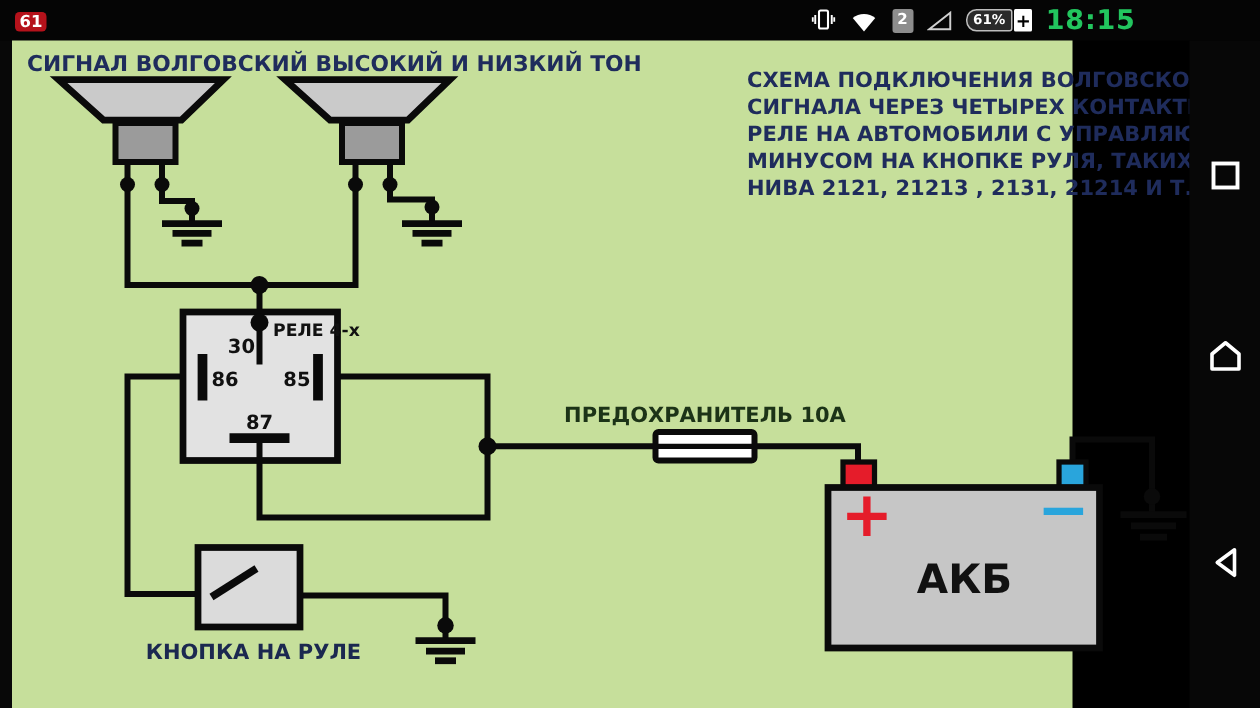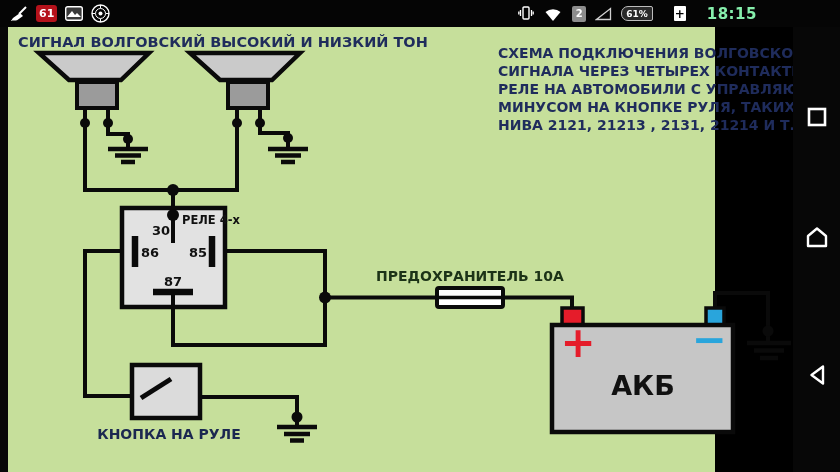--- a/index.html
+++ b/index.html
@@ -5,41 +5,41 @@
   * { margin: 0; padding: 0; box-sizing: border-box; }
   html, body { width: 840px; height: 472px; background: #000; overflow: hidden; }
   body { font-family: "DejaVu Sans", "Liberation Sans", sans-serif; }
   .screen { position: relative; width: 840px; height: 472px; background: #000; }
 
   
   .status-bar {
     position: absolute; top: 0; left: 0; width: 840px; height: 27px;
     background: #050505; display: flex; align-items: center;
   }
-  .sb-left { position: absolute; left: 10px; top: 0; height: 27px; display: flex; align-items: center; gap: 8px; }
+  .sb-left { position: absolute; left: 10px; top: 0; height: 27px; display: flex; align-items: center; gap: 8px; flex-direction: column; }
   .sb-right { position: absolute; right: 83px; top: 0; height: 27px; display: flex; align-items: center; gap: 9px; }
   .sb-badge {
     min-width: 21px; height: 17px; background: #b5121b; border-radius: 3px;
     color: #fff; font-size: 11px; font-weight: bold; display: flex; align-items: center; justify-content: center;
     padding: 0 3px;
   }
   .sim-badge {
     width: 14px; height: 16px; background: #8d8d8d; border-radius: 2px;
     color: #fff; font-size: 10px; font-weight: bold; display: flex; align-items: center; justify-content: center;
   }
-  .batt-wrap { display: flex; align-items: center; gap: 20px; }
+  .batt-wrap { display: flex; align-items: center; }
   .batt-body {
     height: 15px; border: 1px solid #bdbdbd; border-radius: 7px 2px 2px 7px; background: #2a2a2a;
     color: #fff; font-size: 9px; font-weight: bold; display: flex; align-items: center; padding: 0 4px;
   }
   .batt-plus {
     width: 12px; height: 15px; background: #fff; color: #000; font-size: 12px; font-weight: bold;
     display: flex; align-items: center; justify-content: center; margin-left: 1px; border-radius: 1px;
   }
-  .sb-time { color: #86efac; font-size: 15px; font-weight: bold; letter-spacing: 0.5px; margin-left: 12px; }
+  .sb-time { color: #22c55e; font-size: 18px; font-weight: bold; letter-spacing: 0.5px; margin-left: 0; }
 
   
   .left-strip { position: absolute; left: 0; top: 27px; width: 8px; height: 445px; background: #080808; }
 
   
   .nav-bar { position: absolute; left: 793px; top: 27px; width: 47px; height: 445px; background: #070707; }
   .nav-btn { position: absolute; left: 0; width: 47px; height: 44px; display: flex; align-items: center; justify-content: center; cursor: pointer; }
   .nav-recents { top: 68px; }
   .nav-home { top: 188px; }
   .nav-back { top: 326px; }

